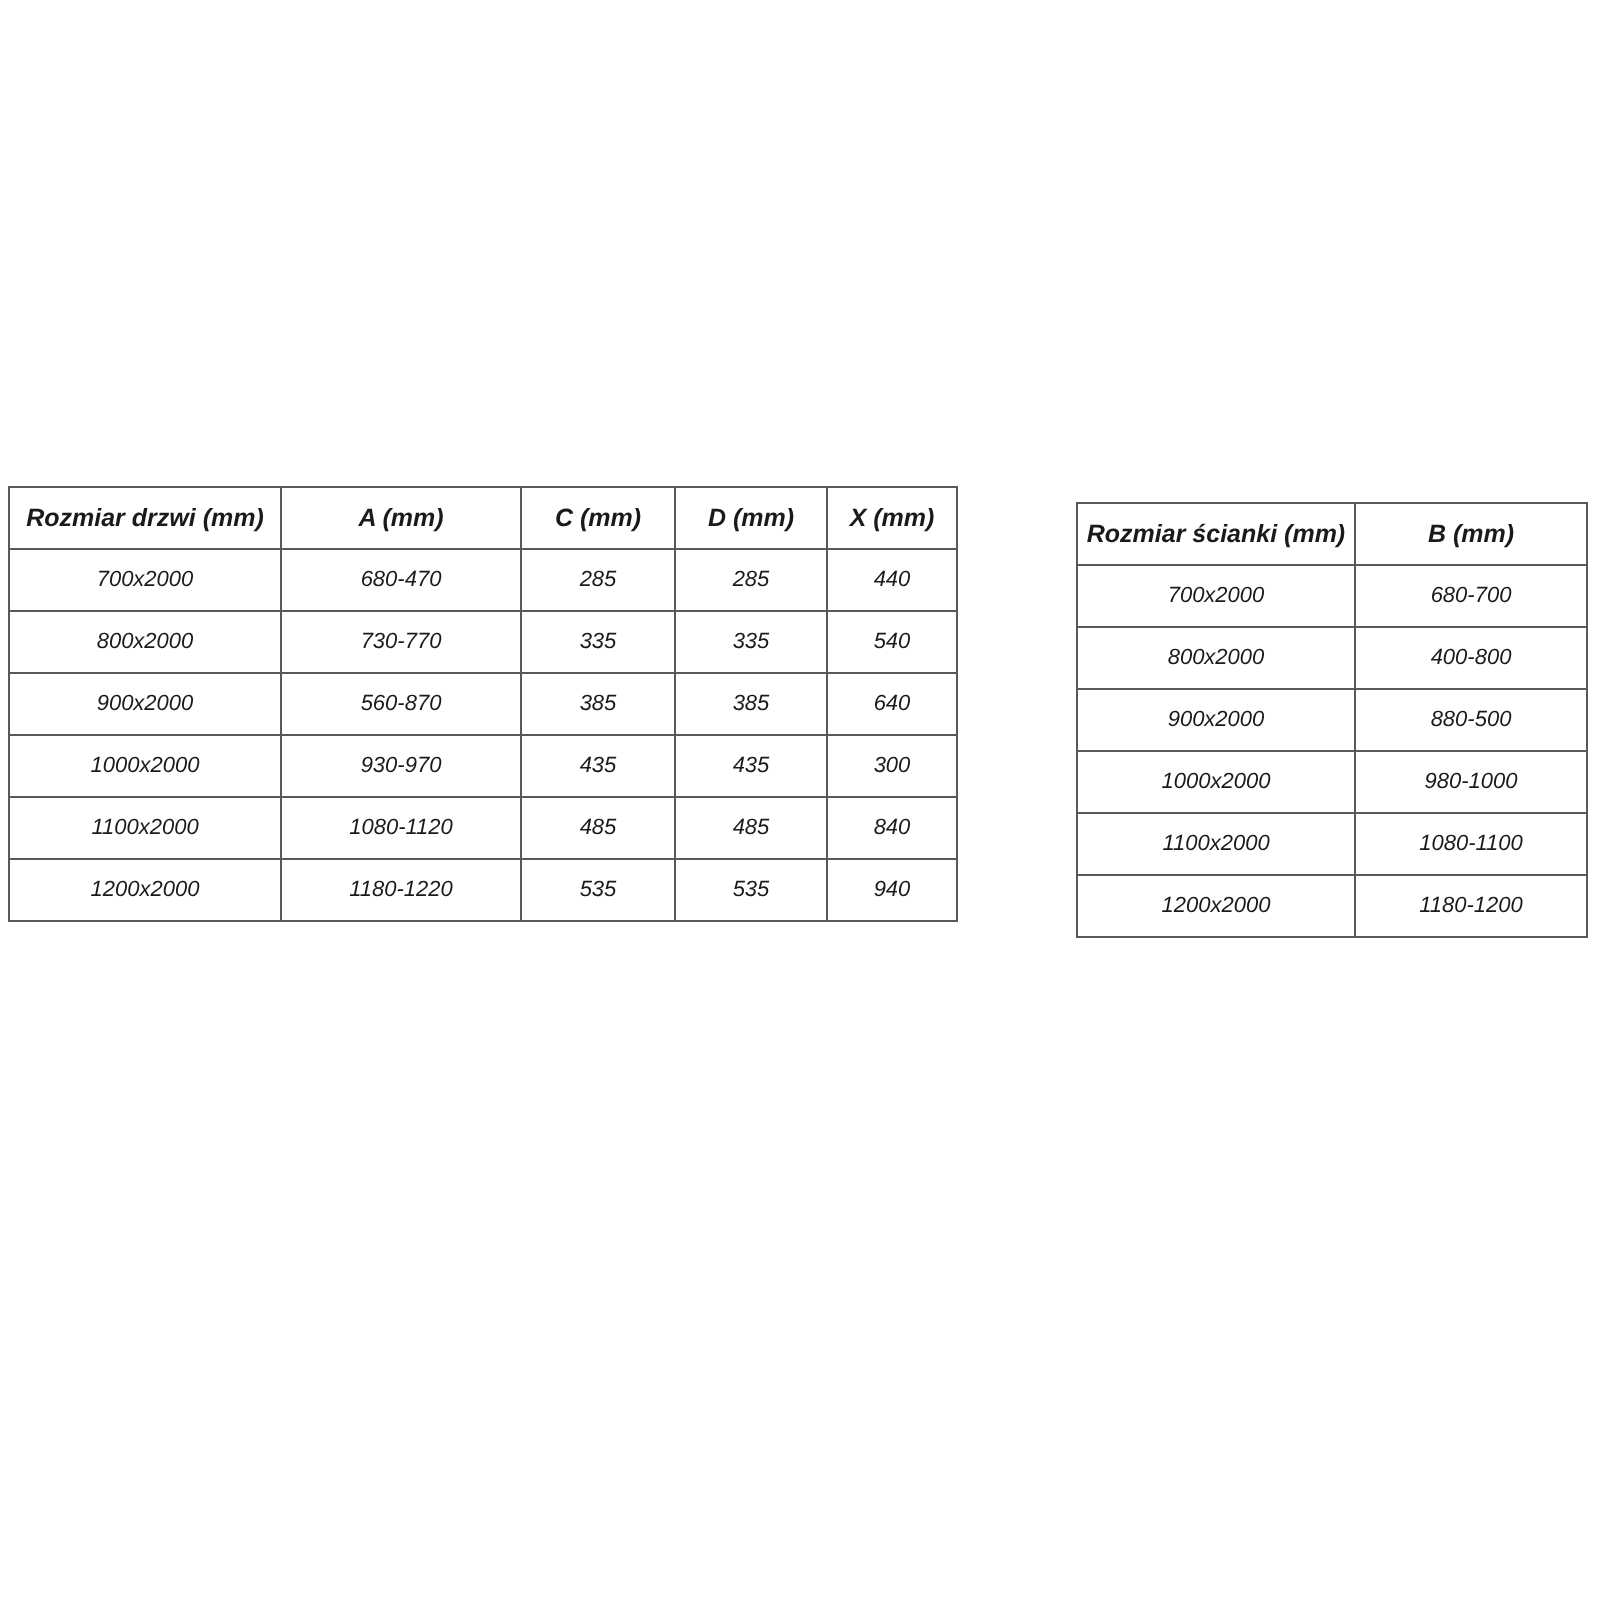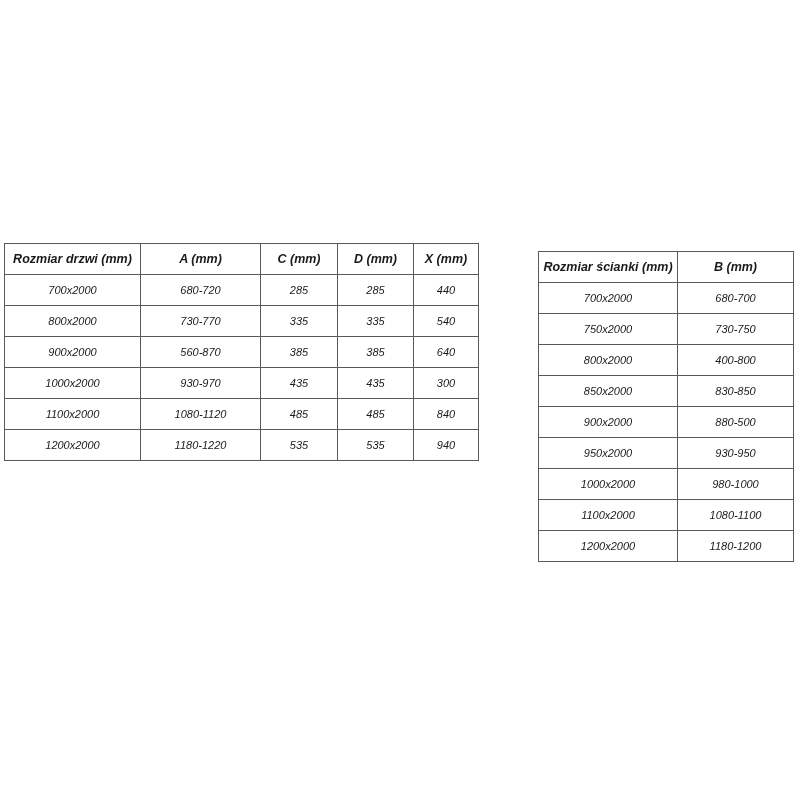--- a/index.html
+++ b/index.html
@@ -75,21 +75,21 @@
         <th>Rozmiar drzwi (mm)</th>
         <th>A (mm)</th>
         <th>C (mm)</th>
         <th>D (mm)</th>
         <th>X (mm)</th>
       </tr>
     </thead>
     <tbody>
       <tr>
         <td>700x2000</td>
-        <td>680-720</td>
+        <td>680-470</td>
         <td>285</td>
         <td>285</td>
         <td>440</td>
       </tr>
       <tr>
         <td>800x2000</td>
         <td>730-770</td>
         <td>335</td>
         <td>335</td>
         <td>540</td>
@@ -135,38 +135,26 @@
         <th>Rozmiar ścianki (mm)</th>
         <th>B (mm)</th>
       </tr>
     </thead>
     <tbody>
       <tr>
         <td>700x2000</td>
         <td>680-700</td>
       </tr>
       <tr>
-        <td>750x2000</td>
-        <td>730-750</td>
-      </tr>
-      <tr>
         <td>800x2000</td>
         <td>400-800</td>
       </tr>
       <tr>
-        <td>850x2000</td>
-        <td>830-850</td>
-      </tr>
-      <tr>
         <td>900x2000</td>
         <td>880-500</td>
-      </tr>
-      <tr>
-        <td>950x2000</td>
-        <td>930-950</td>
       </tr>
       <tr>
         <td>1000x2000</td>
         <td>980-1000</td>
       </tr>
       <tr>
         <td>1100x2000</td>
         <td>1080-1100</td>
       </tr>
       <tr>

